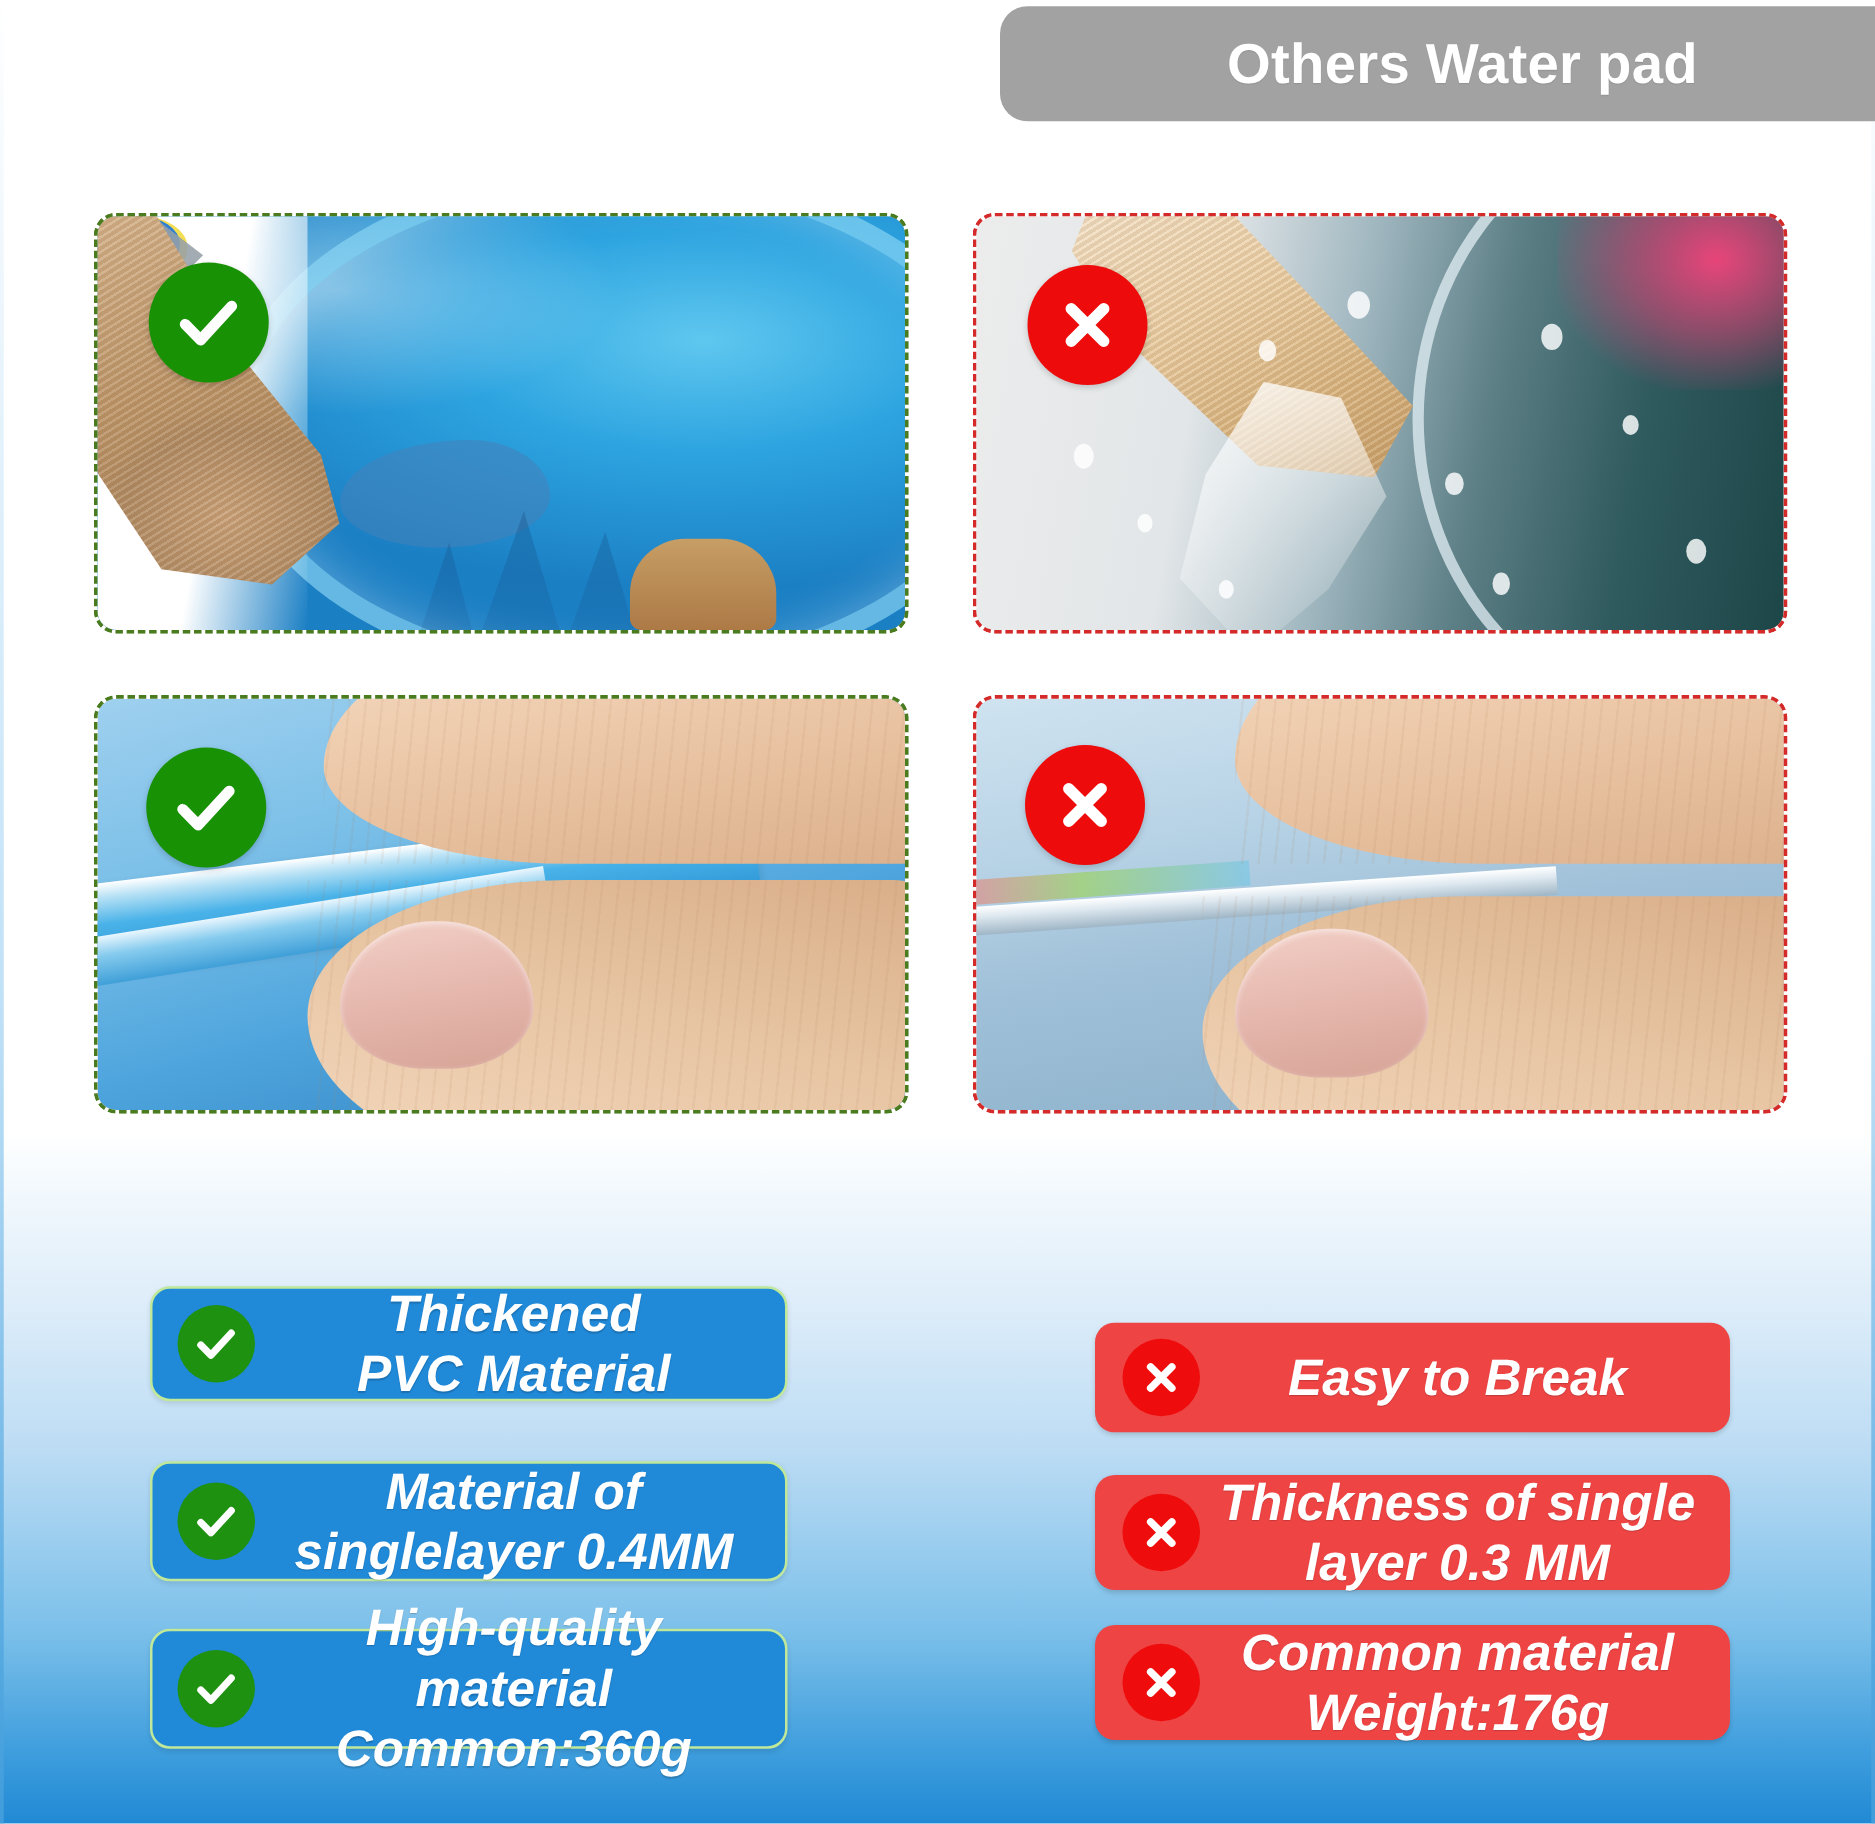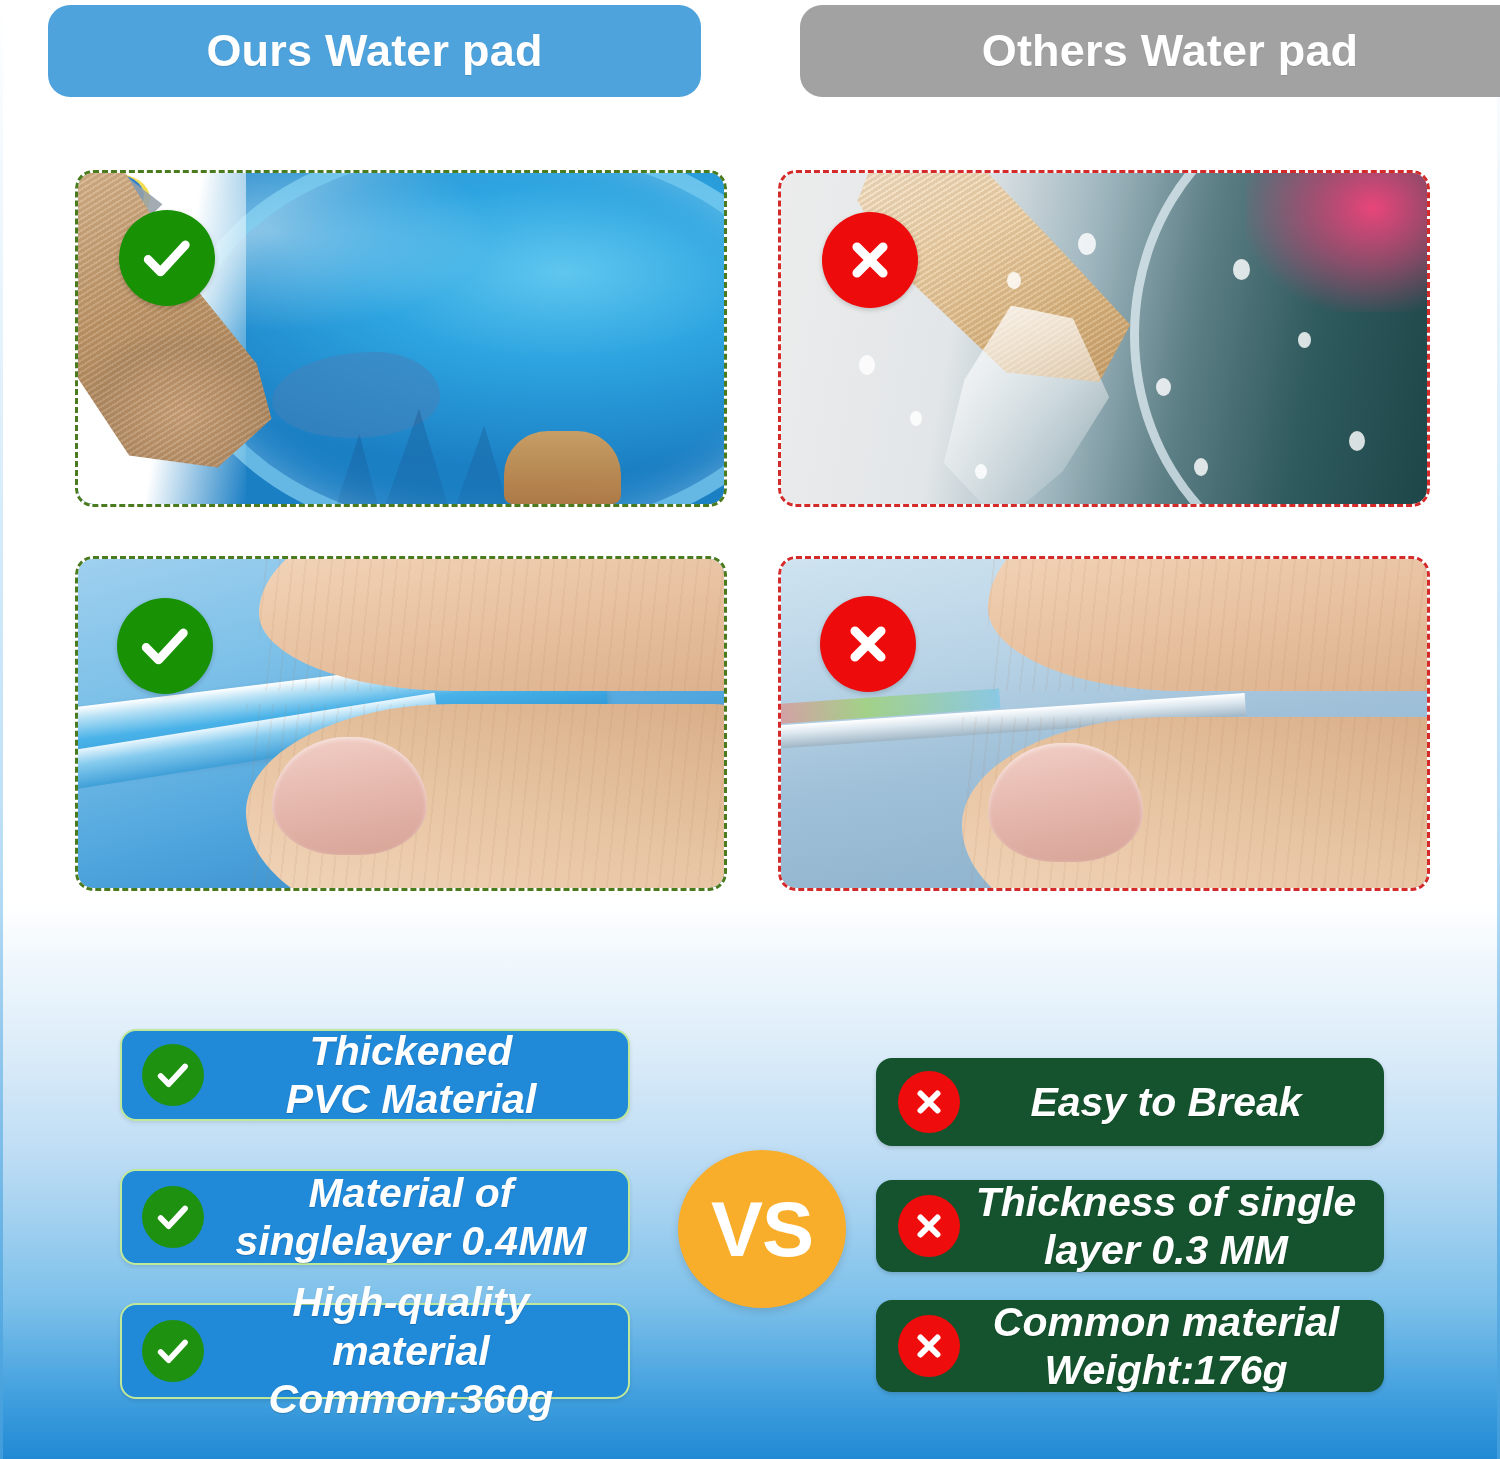--- a/index.html
+++ b/index.html
@@ -307,21 +307,21 @@
     display: flex;
     align-items: center;
     border-radius: 16px;
   }
   .pill.good {
     background: #2089D8;
     border: 2px solid #bfe89a;
     box-shadow: 0 2px 4px rgba(0,0,0,.10);
   }
   .pill.bad {
-    background: #14532d;
+    background: #ef4444;
     border: 2px solid transparent;
     box-shadow: 0 2px 4px rgba(0,0,0,.16);
   }
   .pill .icon {
     flex: 0 0 auto;
     width: 62px; height: 62px;
     border-radius: 50%;
     display: flex;
     align-items: center;
     justify-content: center;
@@ -370,23 +370,20 @@
 </style>
 </head>
 <body>
 
 <div id="page">
 
   <div class="bg-gradient"></div>
   <div class="side-edge left"></div>
   <div class="side-edge right"></div>
 
-  <div class="banner ours">
-    <span>Ours Water pad</span>
-  </div>
   <div class="banner others">
     <span>Others Water pad</span>
   </div>
 
   <div class="photo good" style="left:75px; top:170px; width:652px; height:337px;">
     <div class="scene">
       <div class="matwater"></div>
       <div class="matrim"></div>
       <div class="seal"></div>
       <div class="ship"></div>
@@ -511,23 +508,20 @@
     <div class="pill good l3">
       <div class="icon">
         <svg width="38" height="38" viewBox="0 0 24 24" aria-hidden="true">
             <path d="M4.2 12.6 L9.3 17.8 L19.6 6.6" fill="none" stroke="#ffffff" stroke-width="3.6" stroke-linecap="round" stroke-linejoin="round"></path>
           </svg>
       </div>
       <div class="txt">High-quality material
 Common:360g</div>
     </div>
 
-    <div class="vs">
-      <span>VS</span>
-    </div>
 
     <div class="pill bad r1">
       <div class="icon">
         <svg width="34" height="34" viewBox="0 0 24 24" aria-hidden="true">
             <path d="M6 6 L18 18 M18 6 L6 18" fill="none" stroke="#ffffff" stroke-width="4.2" stroke-linecap="round"></path>
           </svg>
       </div>
       <div class="txt">Easy to Break</div>
     </div>
 

